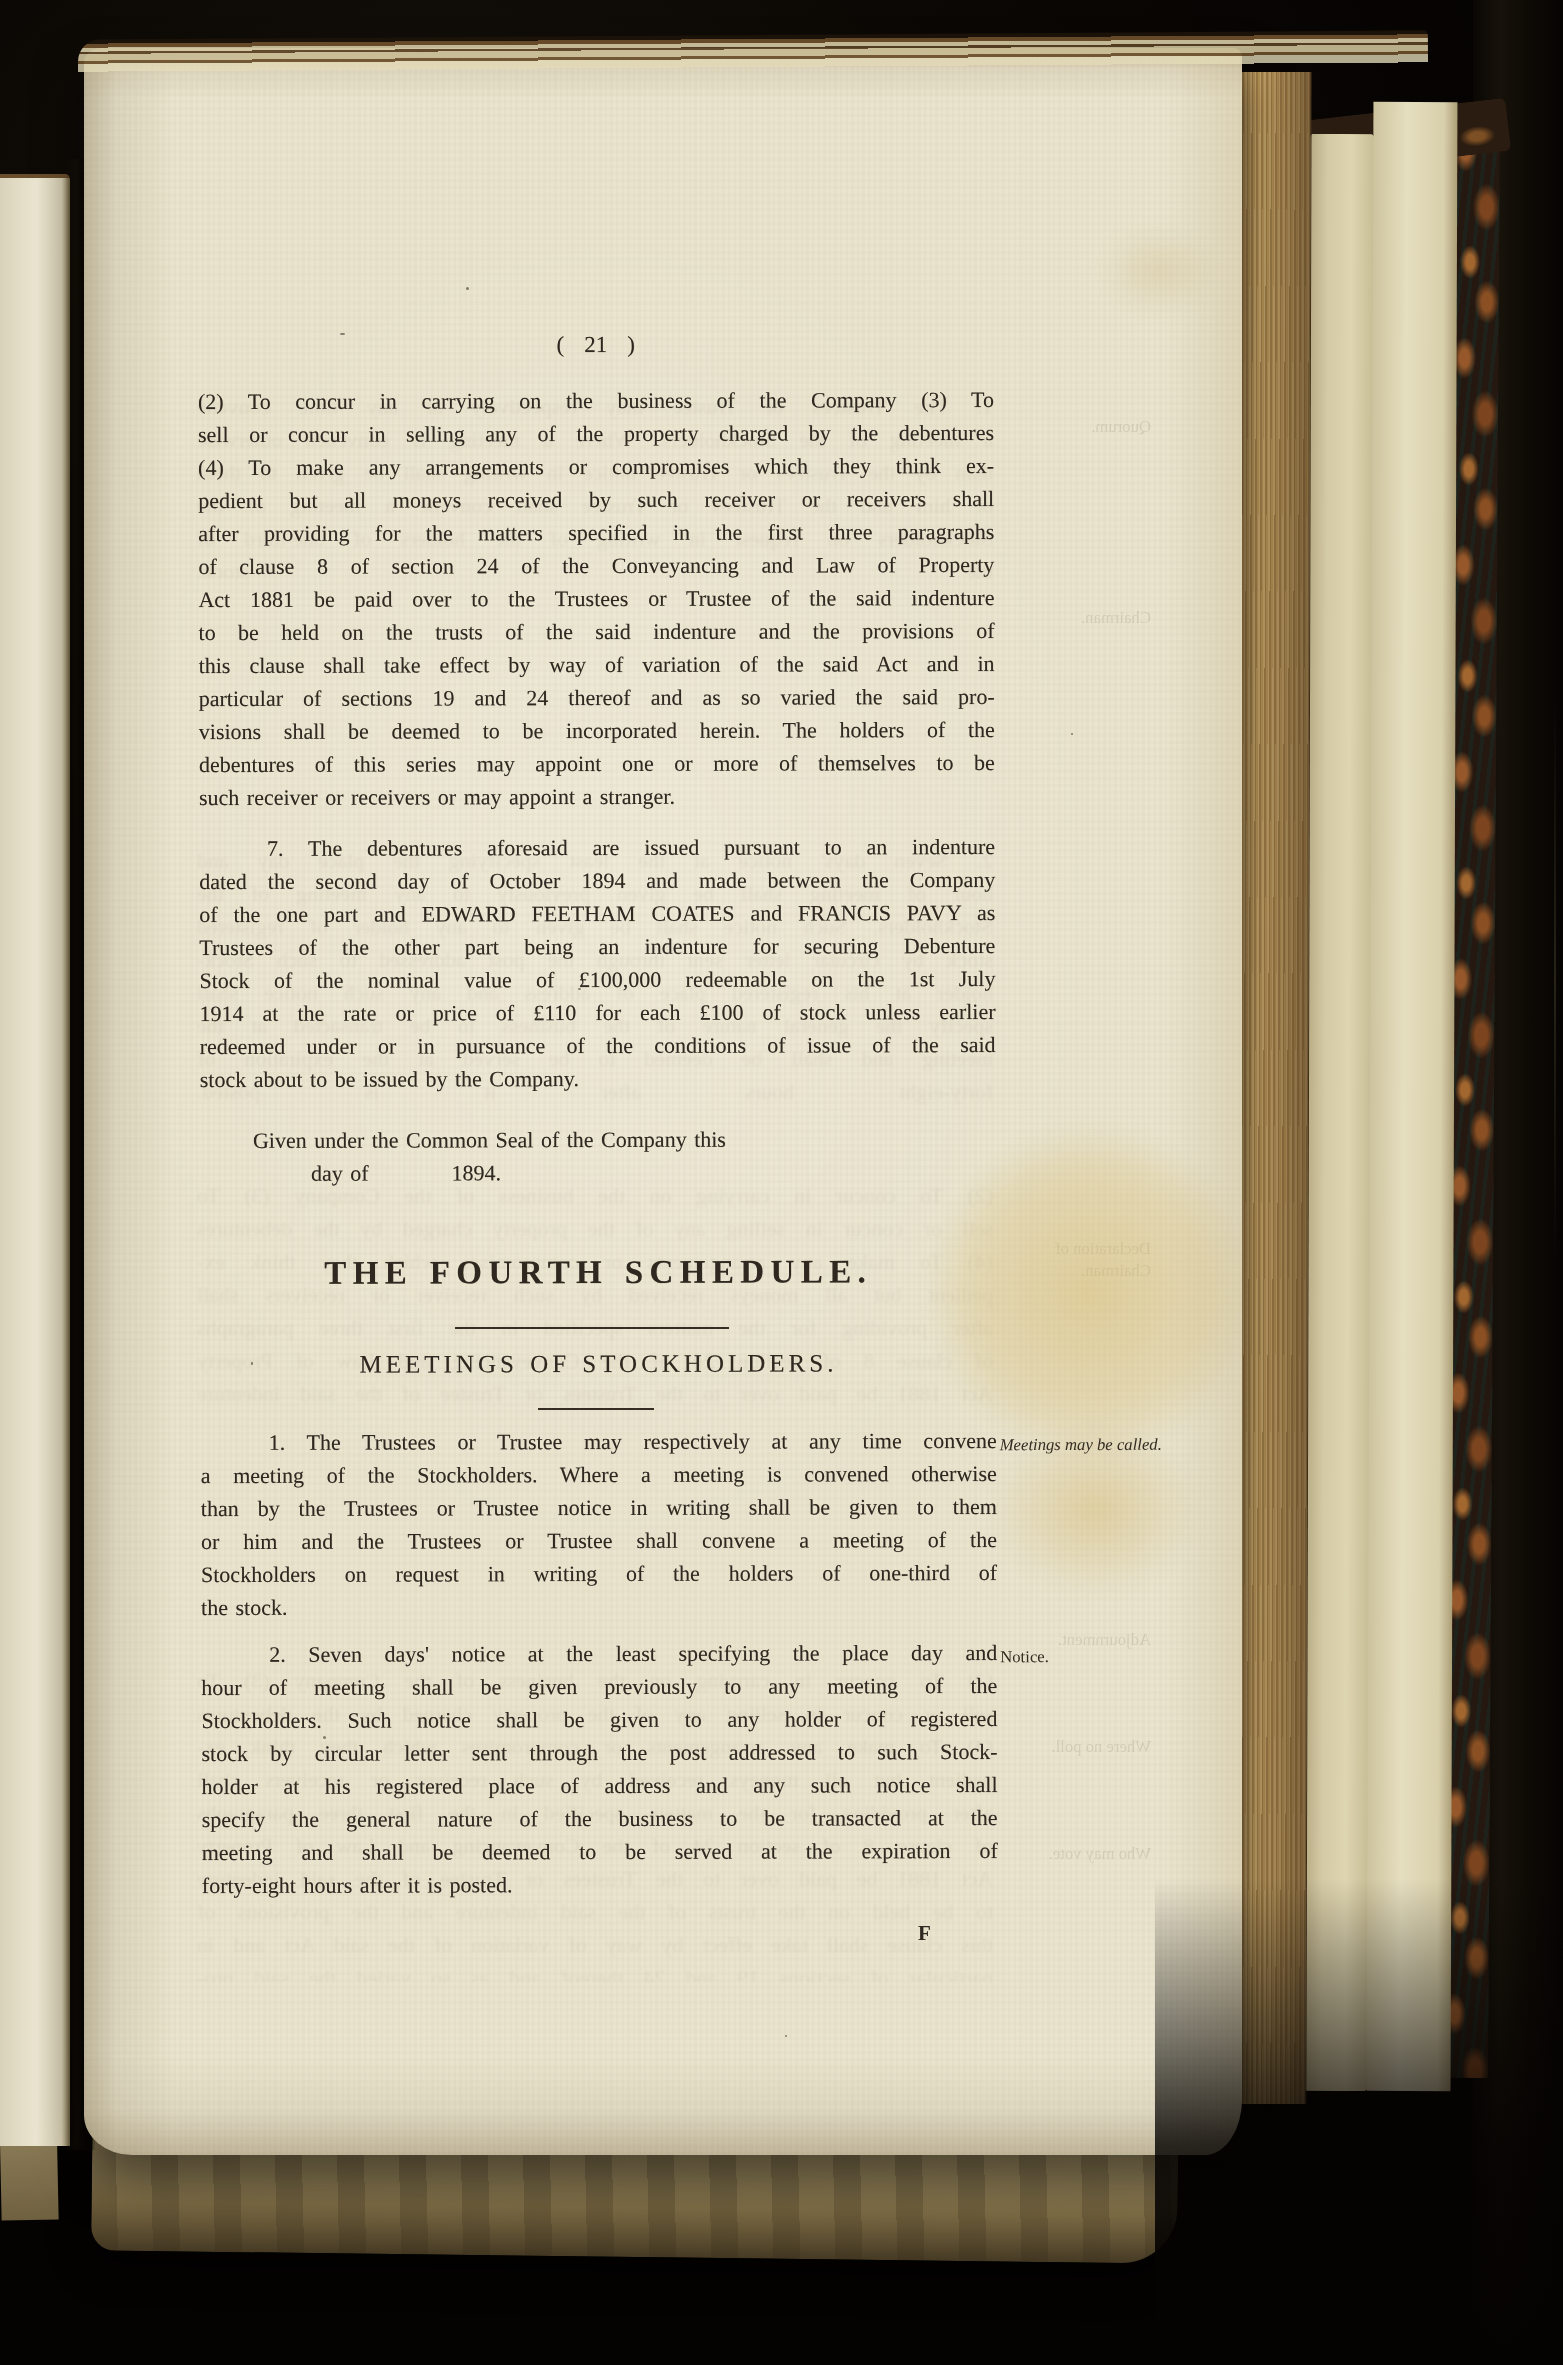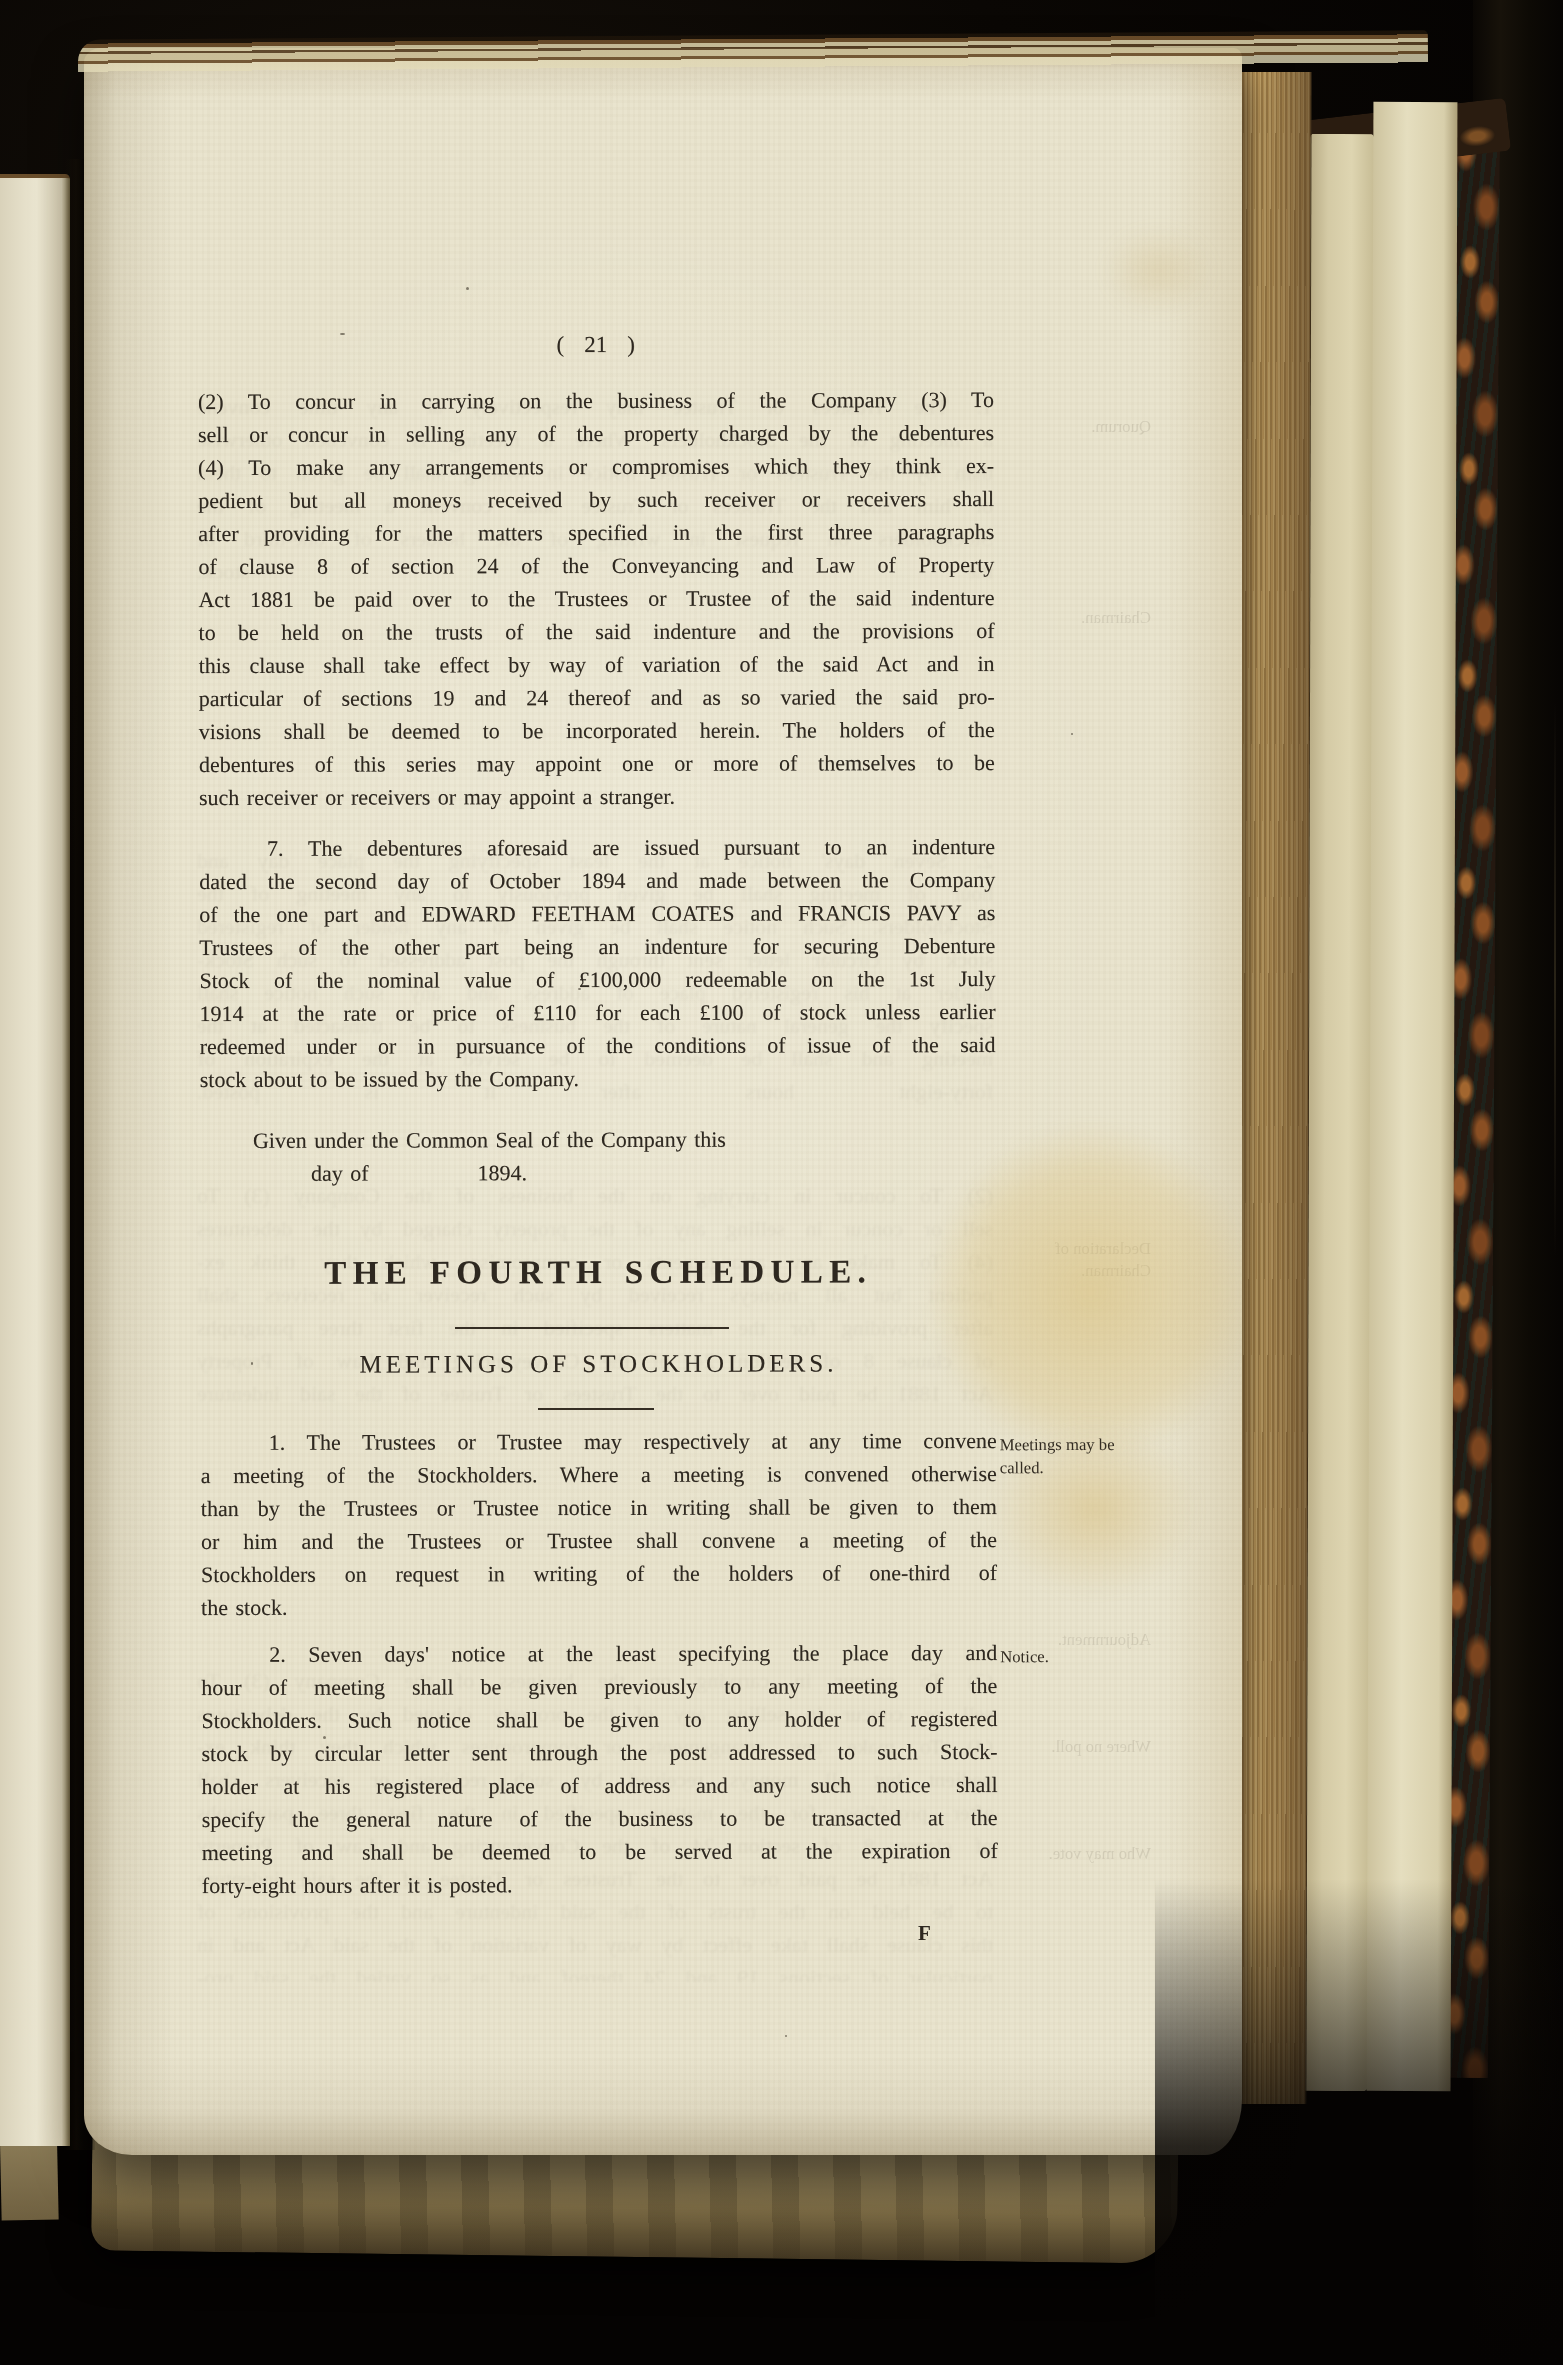--- a/index.html
+++ b/index.html
@@ -100,34 +100,34 @@
   .para .tline:last-child{text-align-last:left;}
   .indent1 .tline:first-child{text-indent:68px;}
   .block{position:absolute;left:0;width:100%;}
   .pagenum{top:280px;text-align:center;word-spacing:14.3px;font-size:23px;}
   .paraA{top:336px;}
   .para7{top:783px;}
   .testimonium{top:1075px;}
   .test-l1{padding-left:53px;}
   .test-l2{display:flex;}
   .test-dayof{margin-left:111px;}
-  .test-year{margin-left:109px;}
+  .test-year{margin-left:83px;}
   .schedule-h{top:1204px;text-align:center;font-weight:bold;font-size:33px;letter-spacing:6.4px;line-height:41px;}
   .rule{position:absolute;background:#352e24;}
   .rule1{top:1279px;left:371px;width:274px;height:2.4px;}
   .section-h{top:1298px;text-align:center;font-size:25px;letter-spacing:4px;line-height:35px;}
   .rule2{top:1360px;left:454px;width:116px;height:2.4px;}
   .para1{top:1377px;}
   .para2{top:1589px;}
   .catchword{position:absolute;top:1873px;left:834px;font-size:21px;font-weight:bold;color:#2e2820;}
 
   .margin-notes{position:absolute;left:912px;top:0;width:163px;font-size:16.7px;line-height:23px;
     color:#332c22;transform:rotate(-0.15deg);}
   .mnote{position:absolute;left:0;width:100%;}
-  .note1{top:1385px;}
+  .note1{top:1385px;font-style:italic;}
   .note2{top:1597px;font-family:Liberation Serif, serif;}
 
   
   .ghost{position:absolute;transform:scaleX(-1);opacity:0.055;filter:blur(1px);
     color:#4a4234;font-size:22px;line-height:33px;overflow:hidden;pointer-events:none;}
   .ghost-note{position:absolute;transform:scaleX(-1);opacity:0.14;filter:blur(0.6px);
     color:#5a5142;font-size:16.7px;line-height:21.5px;pointer-events:none;}
 </style>
 </head>
 <body>

